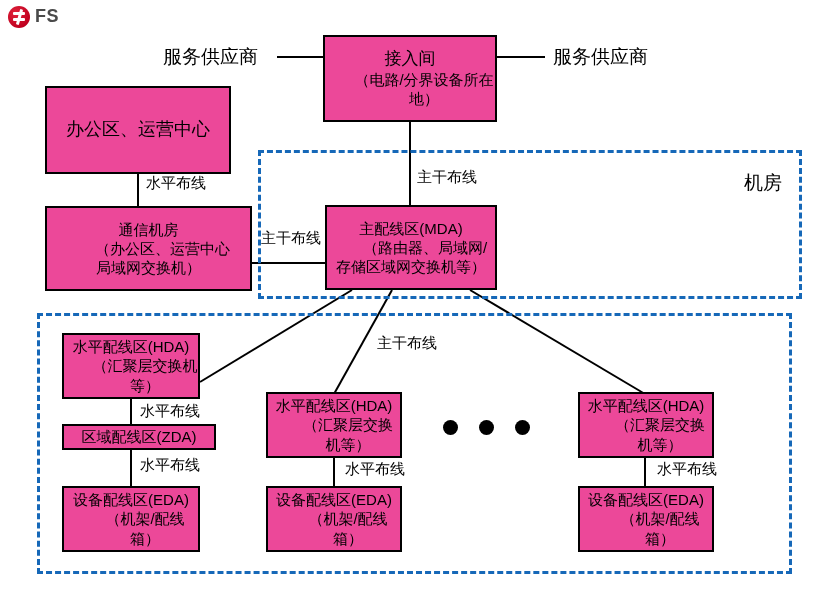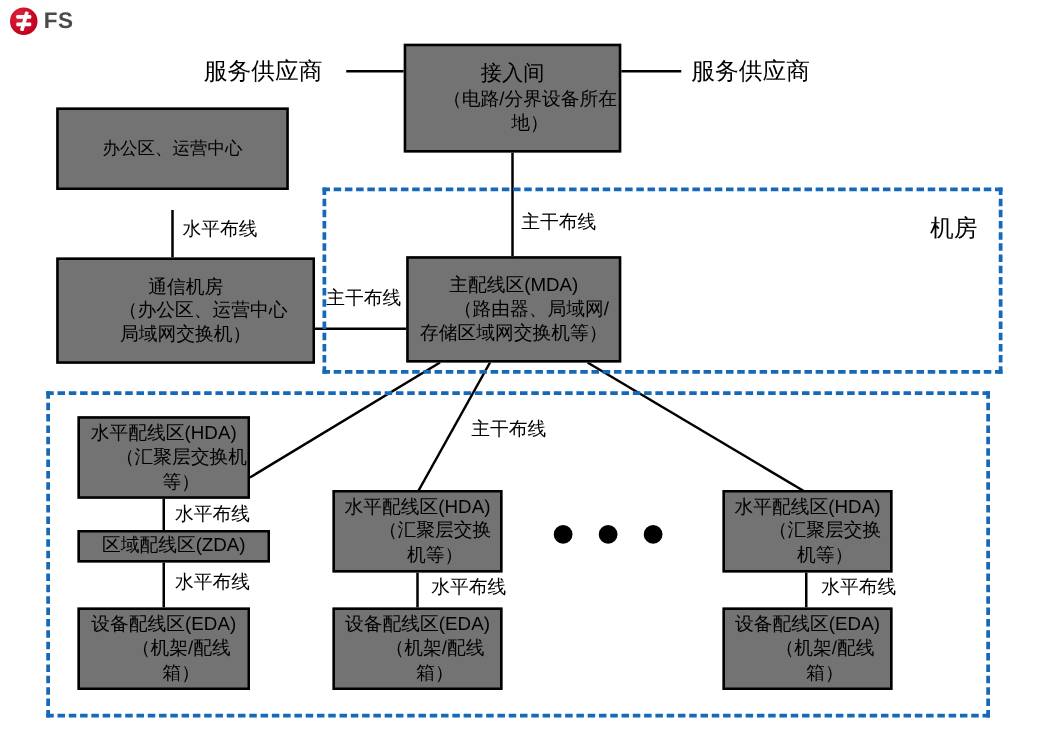--- a/index.html
+++ b/index.html
@@ -23,21 +23,21 @@
     left: 0;
     top: 0;
     width: 835px;
     height: 596px;
     pointer-events: none;
   }
   .node {
     position: absolute;
     box-sizing: border-box;
     border: 2px solid #000000;
-    background: #737373;
+    background: #ec4899;
     display: flex;
     flex-direction: column;
     align-items: center;
     justify-content: center;
     text-align: center;
     line-height: 1.28;
     z-index: 3;
   }
   .node .t1 { display: block; }
   .node .t2 { display: block; margin-left: 28px; }
@@ -175,21 +175,21 @@
   <div class="lbl" style="left:163px; top:44px; font-size:19px;">服务供应商</div>
   <div class="lbl" style="left:553px; top:44px; font-size:19px;">服务供应商</div>
 
   <div class="lbl" style="left:744px; top:170px; font-size:19px;">机房</div>
 
   <div class="node" style="left:323px; top:35px; width:174px; height:87px; font-size:17px;">
     <span class="t1">接入间</span>
     <span class="t2" style="font-size:15px;">（电路/分界设备所在地）</span>
   </div>
 
-  <div class="node" style="left:45px; top:86px; width:186px; height:66px; font-size:14px;">
+  <div class="node" style="left:45px; top:86px; width:186px; height:88px; font-size:18px;">
     <span class="t1">办公区、运营中心</span>
   </div>
 
   <div class="node" style="left:325px; top:205px; width:172px; height:85px; font-size:15px;">
     <span class="t1">主配线区(MDA)</span>
     <span class="t2">（路由器、局域网/</span>
     <span class="t3">存储区域网交换机等）</span>
   </div>
 
   <div class="node" style="left:45px; top:206px; width:207px; height:85px; font-size:15px;">

